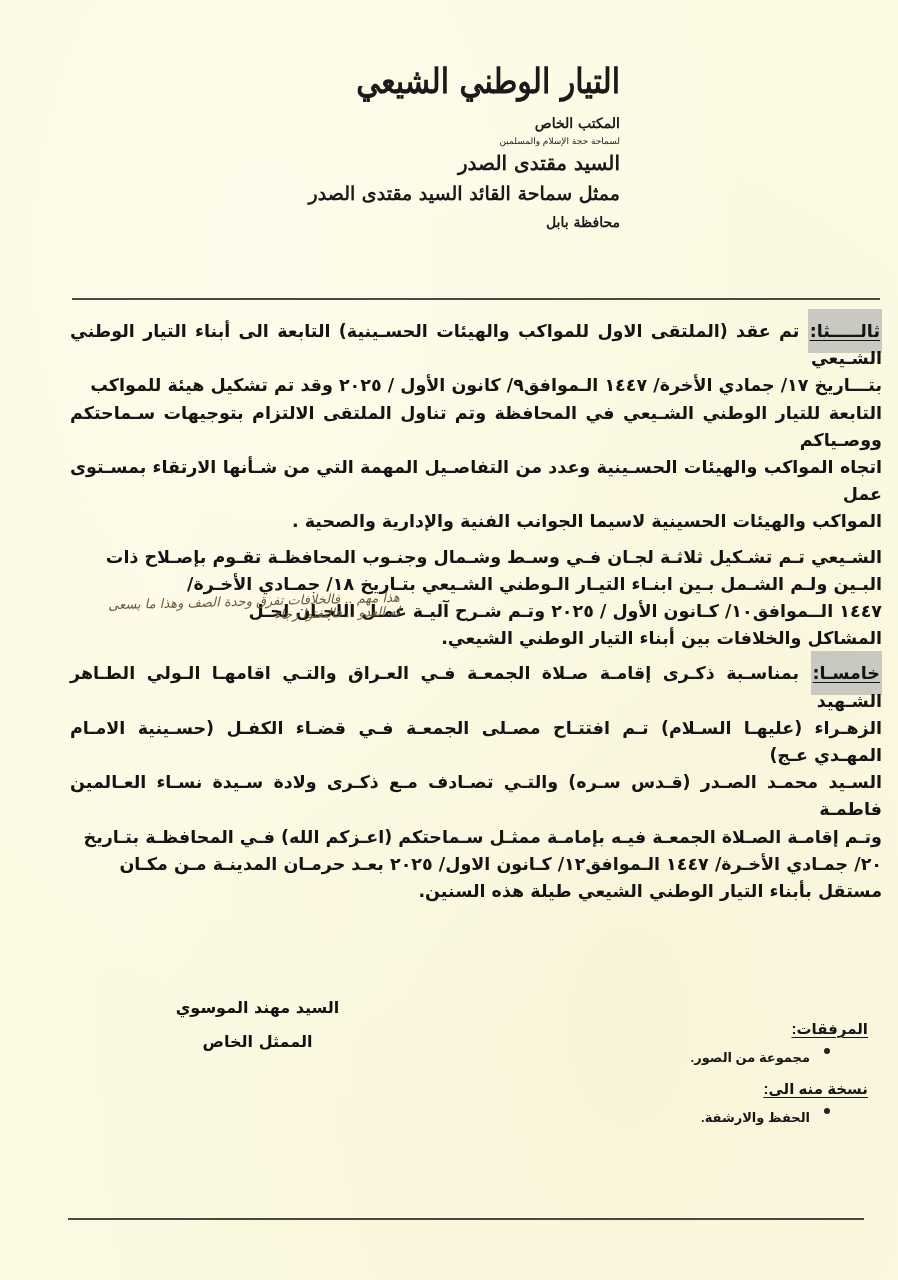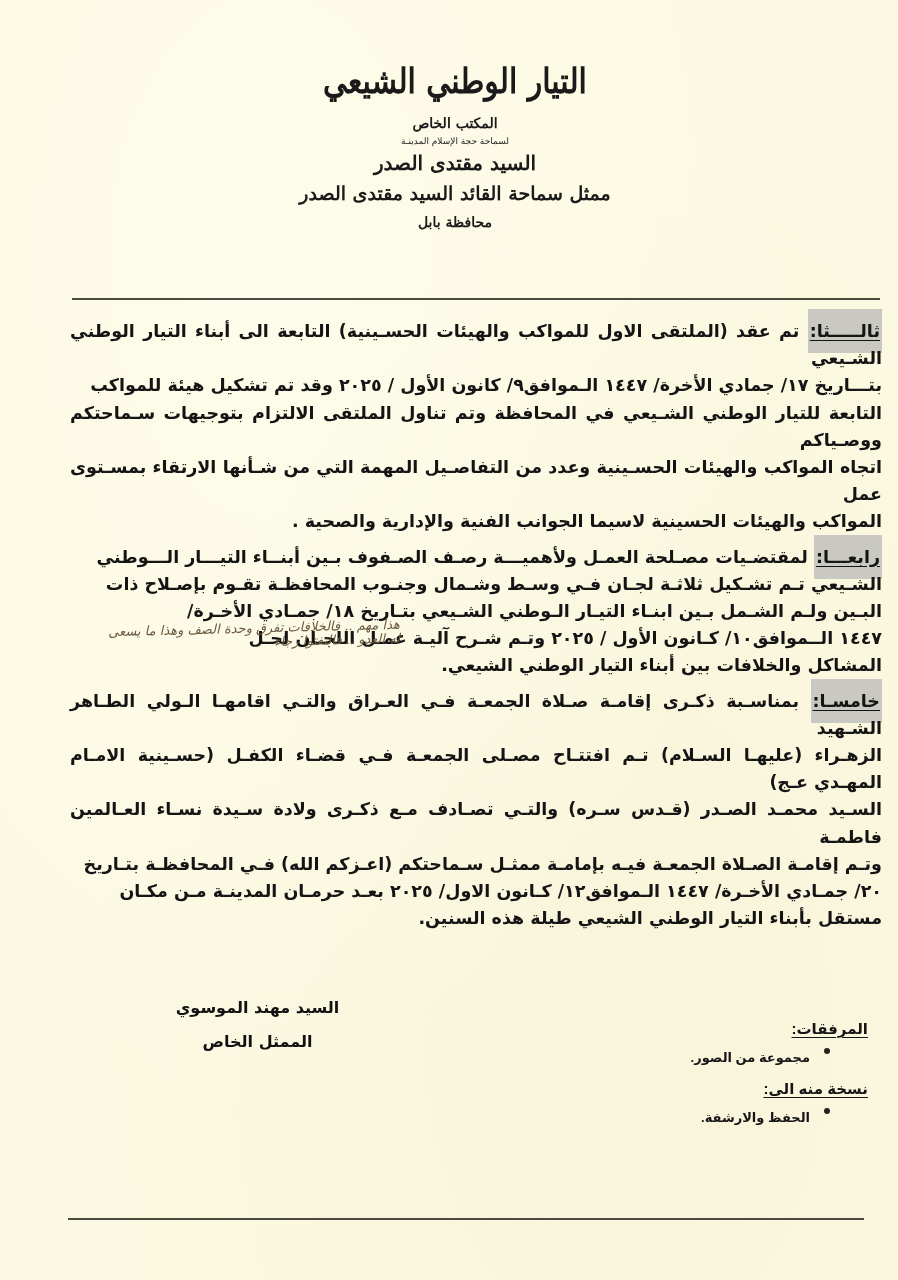--- a/index.html
+++ b/index.html
@@ -22,21 +22,20 @@
         radial-gradient(ellipse at 30% 20%, rgba(255,255,240,0.6), rgba(0,0,0,0) 60%),
         radial-gradient(ellipse at 70% 80%, rgba(245,240,210,0.5), rgba(0,0,0,0) 60%),
         #fcf9e2;
     }
     
     .letterhead {
       position: absolute;
       top: 58px;
       left: 290px;
       width: 330px;
-      text-align: center;
       direction: rtl;
       font-family: "DejaVu Serif", "Liberation Serif", serif;
       color: #1a1a1a;
     }
     .lh-title {
       font-size: 30px;
       font-weight: bold;
       line-height: 46px;
       letter-spacing: -0.5px;
       transform: scaleY(1.15);
@@ -183,21 +182,21 @@
     }
   </style>
 </head>
 <body>
 
 <div class="page">
 
   <header class="letterhead">
     <div class="lh-title">التيار الوطني الشيعي</div>
     <div class="lh-office">المكتب الخاص</div>
-    <div class="lh-sub">لسماحة حجة الإسلام المدينـة</div>
+    <div class="lh-sub">لسماحة حجة الإسلام والمسلمين</div>
     <div class="lh-name">السيد مقتدى الصدر</div>
     <div class="lh-rep">ممثل سماحة القائد السيد مقتدى الصدر</div>
     <div class="lh-prov">محافظة بابل</div>
   </header>
 
   <div class="rule rule-top"></div>
 
   <main class="body-text">
 
     <section class="para">
@@ -205,24 +204,20 @@
         <span class="label">ثالـــــثا:</span>
         <span>تم عقد (الملتقى الاول للمواكب والهيئات الحسـينية) التابعة الى أبناء التيار الوطني الشـيعي</span>
       </p>
       <p>بتـــاريخ ١٧/ جمادي الأخرة/ ١٤٤٧ الـموافق٩/ كانون الأول / ٢٠٢٥ وقد تم تشكيل هيئة للمواكب</p>
       <p>التابعة للتيار الوطني الشـيعي في المحافظة وتم تناول الملتقى الالتزام بتوجيهات سـماحتكم ووصـياكم</p>
       <p>اتجاه المواكب والهيئات الحسـينية وعدد من التفاصـيل المهمة التي من شـأنها الارتقاء بمسـتوى عمل</p>
       <p>المواكب والهيئات الحسينية لاسيما الجوانب الفنية والإدارية والصحية .</p>
     </section>
 
     <section class="para">
-      <p>
-        <span class="label">رابعـــا:</span>
-        <span>لمقتضـيات مصـلحة العمـل ولأهميـــة رصـف الصـفوف بـين أبنــاء التيـــار الـــوطني</span>
-      </p>
       <p>الشـيعي  تـم تشـكيل ثلاثـة لجـان فـي وسـط وشـمال وجنـوب المحافظـة تقـوم بإصـلاح ذات</p>
       <p>البـين ولـم الشـمل بـين ابنـاء التيـار الـوطني الشـيعي بتـاريخ ١٨/ جمـادي الأخـرة/</p>
       <p>١٤٤٧ الــموافق١٠/ كـانون الأول / ٢٠٢٥ وتـم شـرح آليـة عمـل اللجـان لحـل</p>
       <div class="handwritten">
         <div>هذا مهم .. فالخلافات تفرق وحدة الصف وهذا ما يسعى</div>
         <div>له العدو .. فالتفتوا رجاء</div>
       </div>
       <p>المشاكل والخلافات بين أبناء التيار الوطني الشيعي.</p>
     </section>
 

